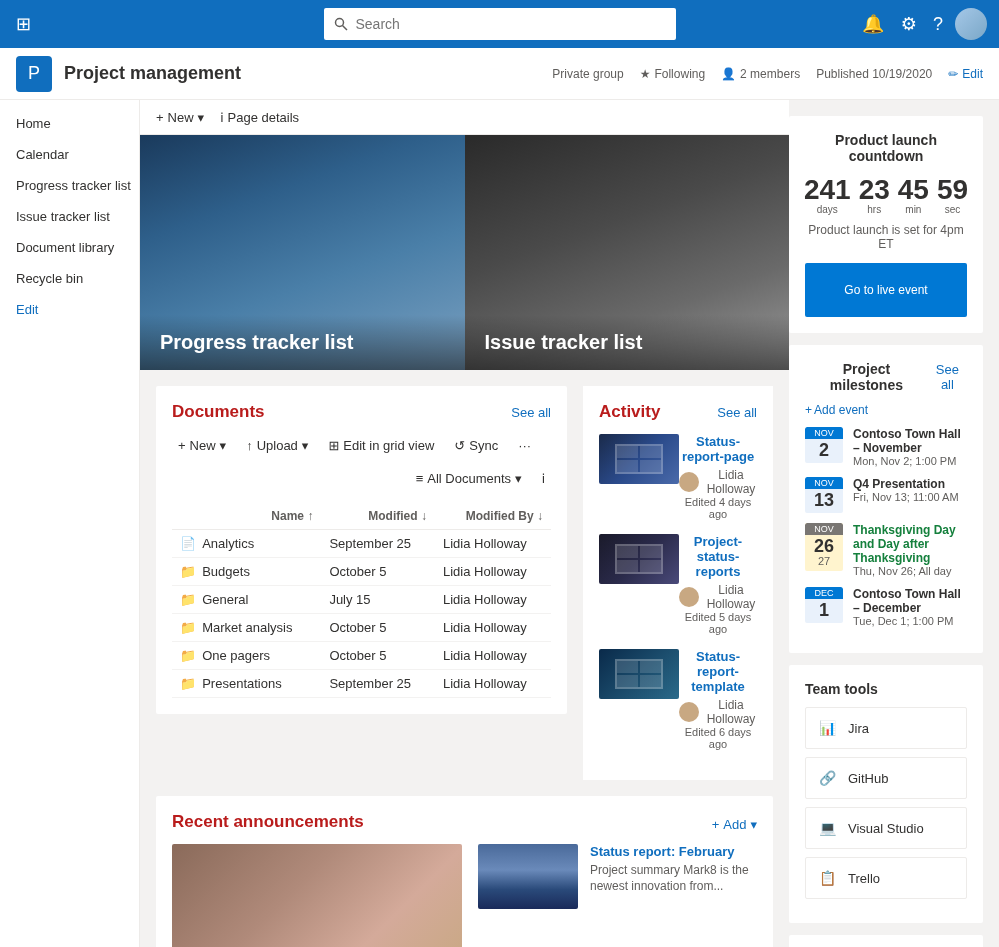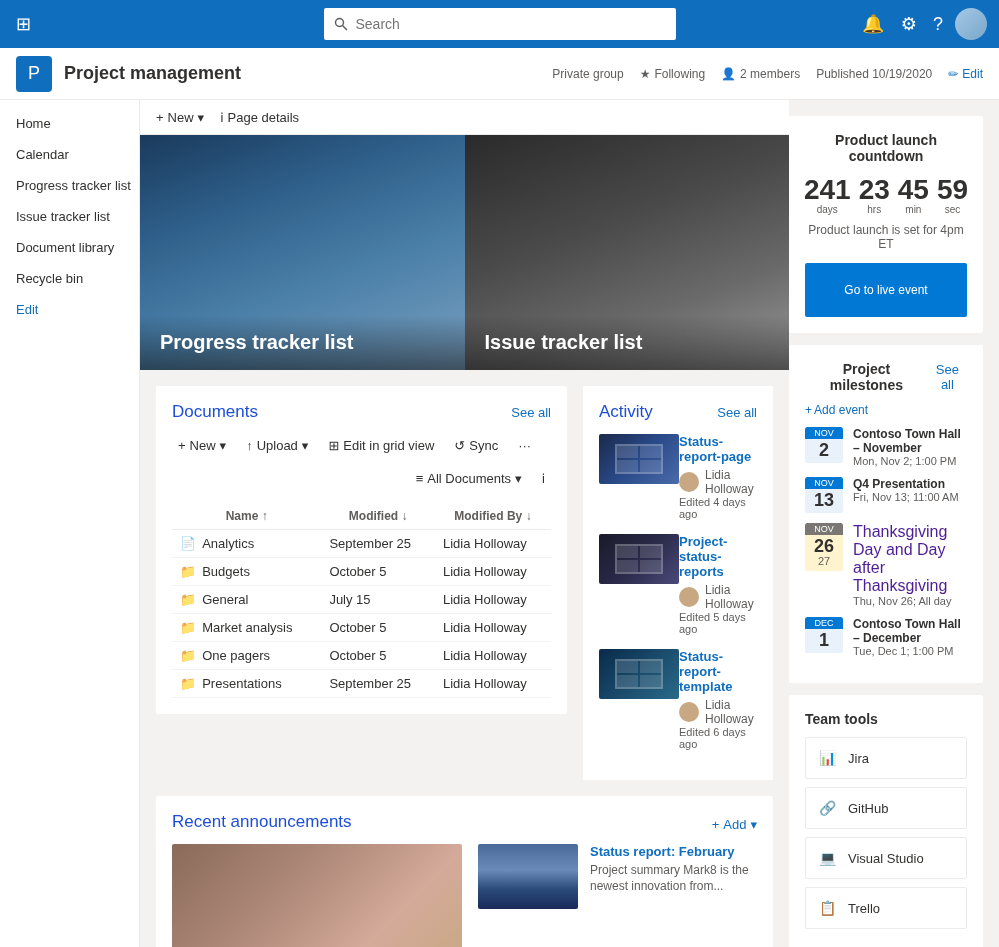--- a/index.html
+++ b/index.html
@@ -110,30 +110,30 @@
     .hero-title { color: white; font-size: 20px; font-weight: 600; }
     .hero-img-left {
       position: absolute; top: 0; left: 0; right: 0; bottom: 0;
       background: linear-gradient(160deg, #1a3a5c 0%, #2e5f8a 30%, #4a7fa8 60%, #7aa0c0 100%);
     }
     .hero-img-right {
       position: absolute; top: 0; left: 0; right: 0; bottom: 0;
       background: linear-gradient(160deg, #2a2a2a 0%, #4a4a4a 40%, #6a6a6a 70%, #9a9a9a 100%);
     }
     .section-header { display: flex; align-items: center; justify-content: space-between; margin-bottom: 12px; }
-    .section-title { font-size: 17px; font-weight: 400; color: #1d4ed8; }
+    .section-title { font-size: 17px; font-weight: 700; color: #b91c1c; }
     .see-all { color: #106ebe; font-size: 13px; cursor: pointer; }
 
     
     .docs-toolbar { display: flex; align-items: center; gap: 8px; margin-bottom: 12px; flex-wrap: wrap; }
     .toolbar-btn { display: flex; align-items: center; gap: 4px; color: #323130; cursor: pointer; font-size: 13px; padding: 4px 6px; border-radius: 2px; }
 
     
     .docs-table { width: 100%; border-collapse: collapse; }
-    .docs-table th { text-align: center; padding: 6px 8px; font-size: 12px; color: #605e5c; border-bottom: 1px solid #edebe9; cursor: pointer; }
+    .docs-table th { text-align: right; padding: 6px 8px; font-size: 12px; color: #605e5c; border-bottom: 1px solid #edebe9; cursor: pointer; }
     .docs-table td { padding: 6px 8px; font-size: 13px; color: #323130; border-bottom: 1px solid #f3f2f1; }
     .folder-icon { color: #f4c430; margin-right: 6px; }
     .file-icon { color: #605e5c; margin-right: 6px; }
     .activity-item { display: flex; gap: 0; margin-bottom: 14px; cursor: pointer; }
     .activity-thumb {
       width: 80px; height: 50px; flex-shrink: 0; border-radius: 2px;
       background: linear-gradient(135deg, #1a3a5c, #4a7fa8);
       overflow: hidden;
     }
     .activity-info { flex: 1; }
@@ -367,21 +367,21 @@
   </tr>
               <tr>
     <td><span class="folder-icon">📁</span>Presentations</td>
     <td>September 25</td>
     <td>Lidia Holloway</td>
   </tr>
             </tbody>
         </table>
       </div>
 
-      <div style="width: 190px; background: white; padding: 16px; border-radius: 0;">
+      <div style="width: 190px; background: white; padding: 16px; border-radius: 0; text-align: center;">
         <div class="section-header">
           <span class="section-title">Activity</span>
           <span class="see-all">See all</span>
         </div>
         <div id="activity-list">
             <div class="activity-item">
     <div class="activity-thumb thumb-blue">
       <div class="grid-thumb">
                   <div class="grid-lines">
                     <div class="grid-cell"></div>
@@ -534,21 +534,21 @@
       <div style="font-size:11px;color:#605e5c;">Fri, Nov 13; 11:00 AM</div>
     </div>
   </div>
           <div class="milestone-item multiday">
     <div style="background:#fff4ce;border-radius:2px;padding:4px 6px;text-align:center;min-width:38px;overflow:hidden;">
       <div style="background:#797673;color:white;font-size:9px;text-transform:uppercase;margin:-4px -6px 2px -6px;padding:1px 4px;text-align:center;border-radius:2px 2px 0 0;">NOV</div>
       <div style="font-size:18px;font-weight:700;color:#323130;line-height:1;">26</div>
               <div style="font-size:11px;color:#605e5c;">27</div>
     </div>
     <div style="flex:1;">
-      <div style="font-size:16px;font-weight:400;color:#4c1d95;">Thanksgiving Day and Day after Thanksgiving</div>
+      <div style="font-size:12px;font-weight:700;color:#15803d;">Thanksgiving Day and Day after Thanksgiving</div>
       <div style="font-size:11px;color:#605e5c;">Thu, Nov 26; All day</div>
     </div>
   </div>
           <div class="milestone-item">
     <div style="background:#e9f1fb;border-radius:2px;padding:4px 6px;text-align:center;min-width:38px;overflow:hidden;">
       <div style="background:#0078d4;color:white;font-size:9px;text-transform:uppercase;margin:-4px -6px 2px -6px;padding:1px 4px;text-align:center;border-radius:2px 2px 0 0;">DEC</div>
       <div style="font-size:18px;font-weight:700;color:#323130;line-height:1;">1</div>
     </div>
     <div style="flex:1;">
       <div style="font-size:12px;font-weight:600;color:#323130;">Contoso Town Hall – December</div>

